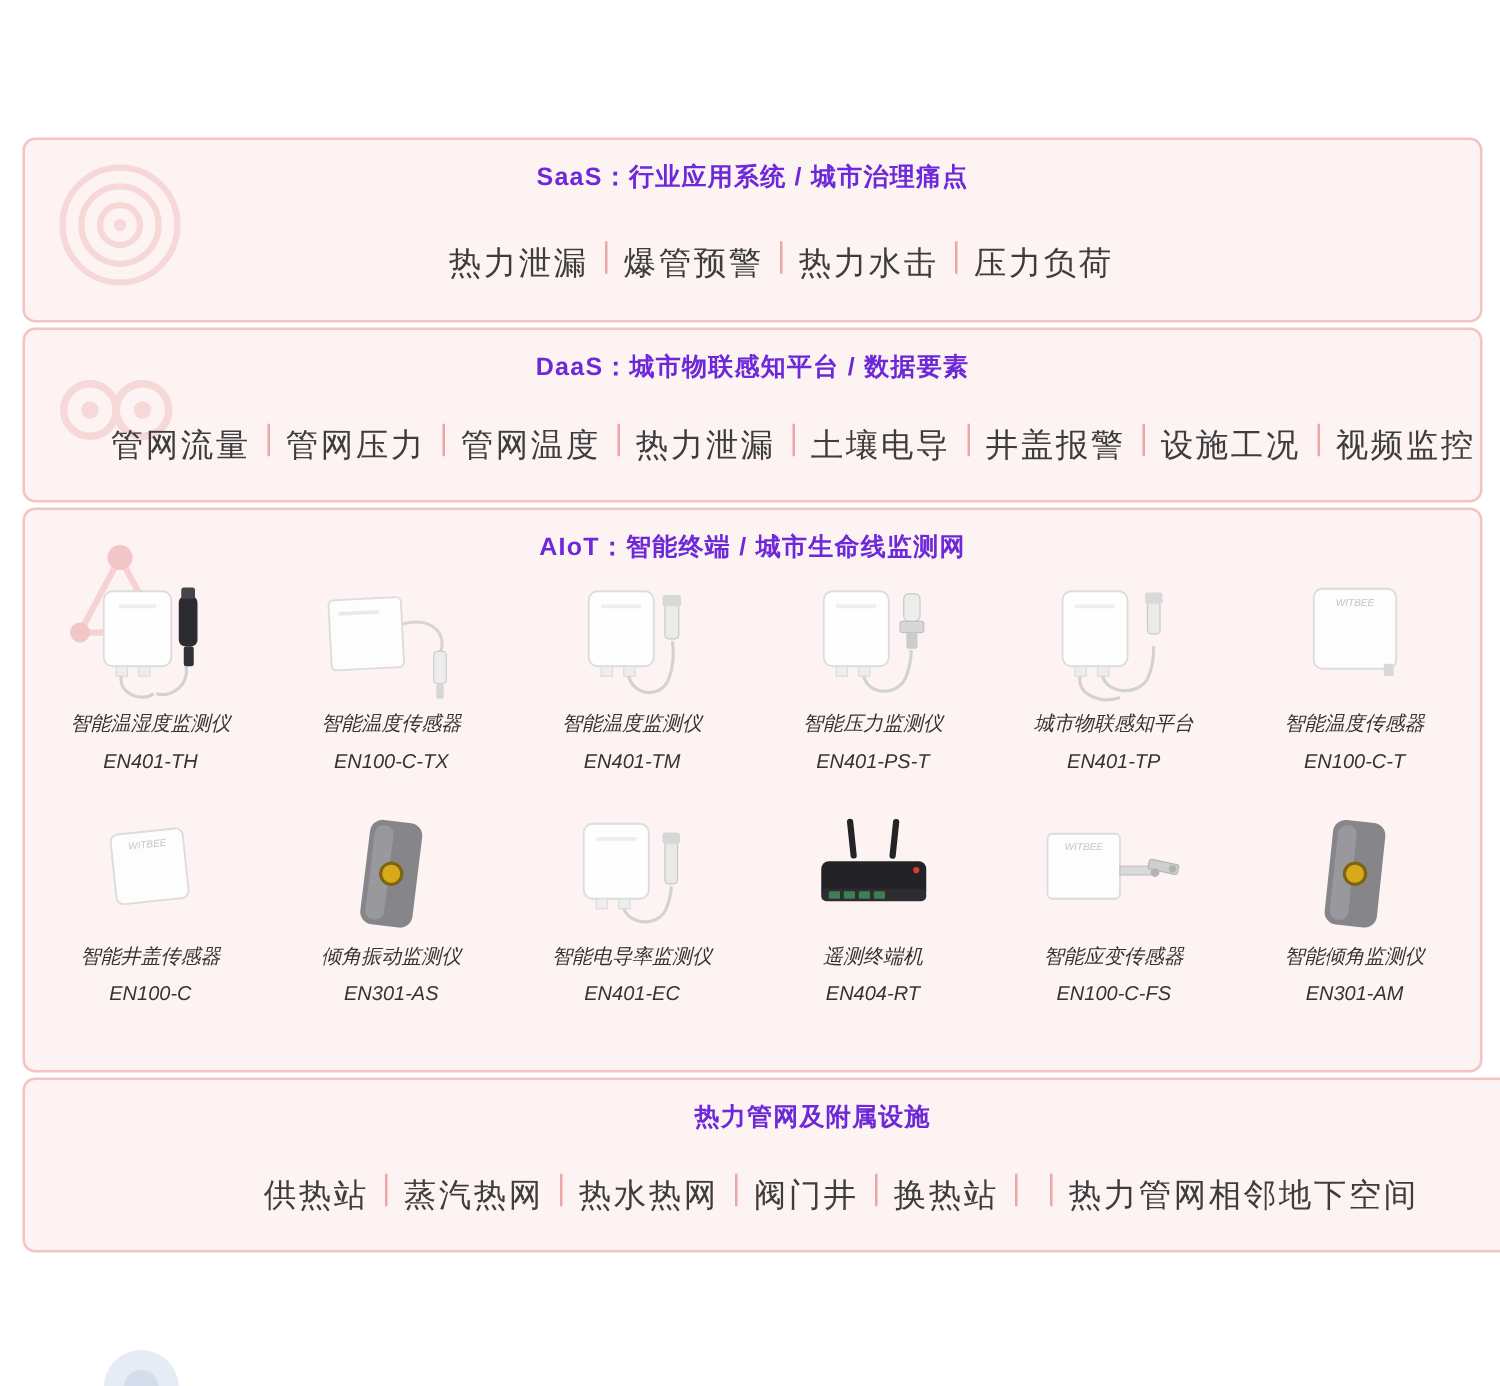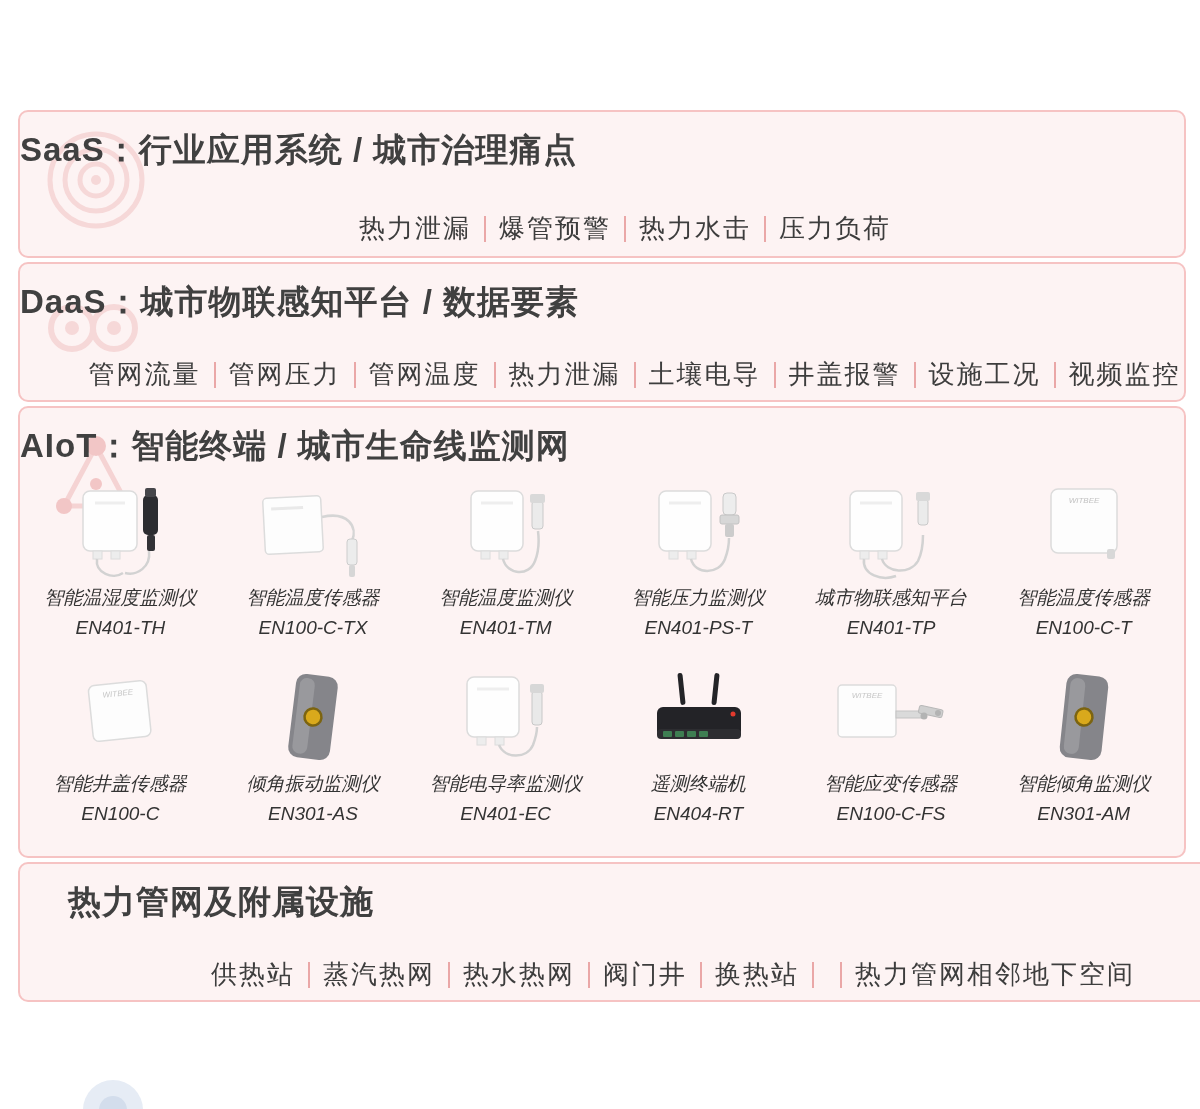--- a/index.html
+++ b/index.html
@@ -11,46 +11,46 @@
   .panel {
     position:absolute; left:18px; width:1164px;
     background:#fdf3f3; border:2px solid #f6c3c3; border-radius:10px;
   }
   #saas-panel     { top:110px; height:144px; }
   #daas-panel     { top:262px; height:136px; }
   #aiot-panel     { top:406px; height:448px; }
   #facility-panel { top:862px; height:136px;padding-left:48px; }
 
   .panel-title {
-    margin:0; padding-top:16px; text-align:left;
-    font-size:33px; font-weight:bold; color:#404040; letter-spacing:1px;
+    margin:0; padding-top:16px; text-align:center;
+    font-size:20px; font-weight:bold; color:#6d28d9; letter-spacing:1px;
     position:relative; z-index:2;
   }
   .item-row {
     position:relative; z-index:2;
-    display:flex; justify-content:center; align-items:center;
+    display:flex; justify-content:center; align-items:flex-start;
     font-size:26px; color:#3d3d3d; letter-spacing:2px; white-space:nowrap;margin-left:46px;
   }
   #saas-panel .item-row { margin-top:38px; }
   #daas-panel .item-row { margin-top:32px;padding-left:19px; }
   #facility-panel .item-row { margin-top:32px;font-family:Liberation Mono, monospace; }
   .sep { width:2px; height:26px; background:#eaa7a7; margin:0 13px; flex:none; }
 
   .watermark { position:absolute; pointer-events:none; z-index:1; }
 
   .product-grid {
     position:relative; z-index:2;
     display:grid; grid-template-columns:repeat(6,1fr); padding:0 4px;
   }
   .grid-row1 { margin-top:12px; }
   .grid-row2 { margin-top:24px; }
   .product { display:flex; flex-direction:column; align-items:center;font-style:italic; }
   .product-img { height:102px; display:flex; align-items:flex-end; justify-content:center; }
   .product-name, .product-model {
-    font-size:19px; color:#333333; line-height:30px; text-align:center; white-space:nowrap;
+    font-size:16px; color:#333333; line-height:30px; text-align:center; white-space:nowrap;
   }
   .corner-decor { position:absolute; left:78px; top:1070px; z-index:0; }
 </style>
 </head>
 <body>
 
 <section class="panel" id="saas-panel">
   <div class="watermark" style="left:24px; top:16px;">
     <svg width="104" height="104" viewBox="0 0 104 104">
       <circle cx="52" cy="52" r="16" stroke="#f6d8d8" stroke-width="5" fill="none"></circle>

